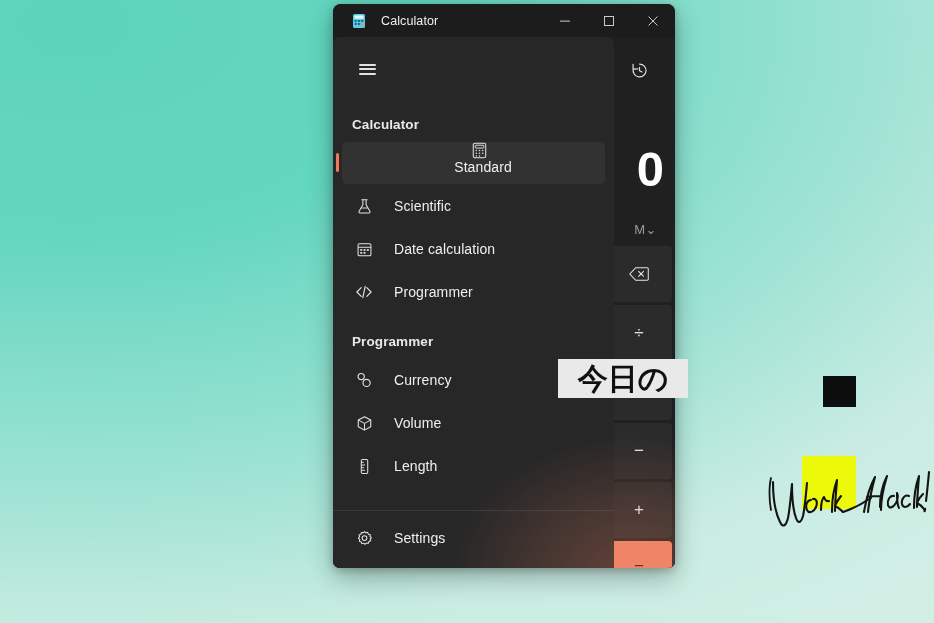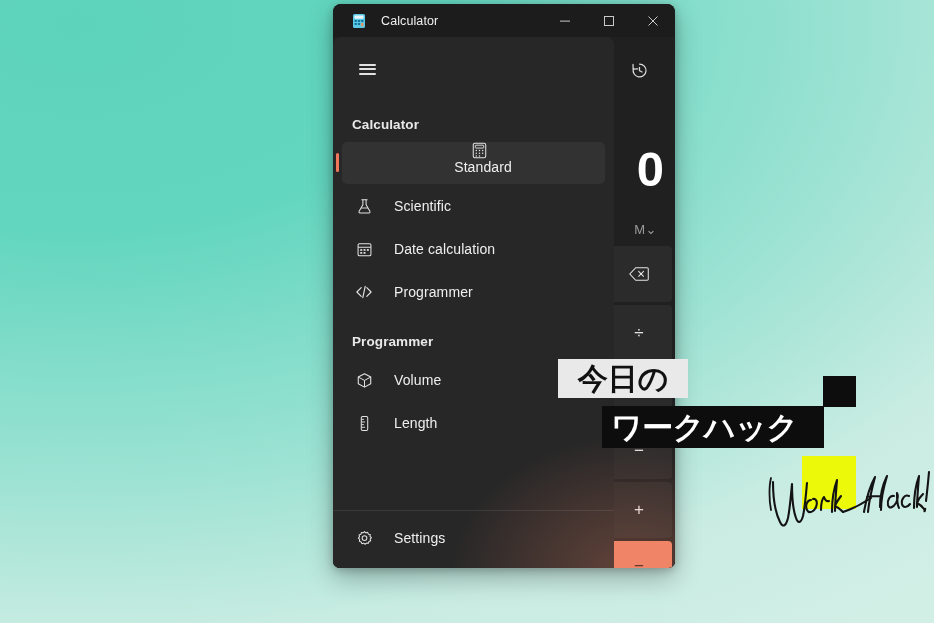--- a/index.html
+++ b/index.html
@@ -471,20 +471,30 @@
                 <path d="M6.2 4.6 L1.9 9 L6.2 13.4" fill="none" stroke="currentColor" stroke-width="1.15" stroke-linecap="round" stroke-linejoin="round"></path>
                 <path d="M11.8 4.6 L16.1 9 L11.8 13.4" fill="none" stroke="currentColor" stroke-width="1.15" stroke-linecap="round" stroke-linejoin="round"></path>
                 <path d="M10.2 3.3 L7.8 14.7" fill="none" stroke="currentColor" stroke-width="1.15" stroke-linecap="round"></path>
               </svg>
             </div>
             <div class="nav-label">Programmer</div>
           </div>
 
           <div class="nav-header">Programmer</div>
 
+          <div class="nav-item">
+
+            <div class="nav-icon">
+              <svg width="18" height="18" viewBox="0 0 18 18">
+                <circle cx="6.2" cy="5.6" r="3.1" fill="none" stroke="currentColor" stroke-width="1.15"></circle>
+                <circle cx="11.6" cy="11.9" r="3.6" fill="none" stroke="currentColor" stroke-width="1.15"></circle>
+              </svg>
+            </div>
+            <div class="nav-label">Currency</div>
+          </div>
 
           <div class="nav-item">
 
             <div class="nav-icon">
               <svg width="17" height="17" viewBox="0 0 18 18">
                 <path d="M9 1.9 L15.6 5.3 V12.4 L9 16 L2.4 12.4 V5.3 Z" fill="none" stroke="currentColor" stroke-width="1.15" stroke-linejoin="round"></path>
                 <path d="M2.5 5.4 L9 8.9 L15.5 5.4" fill="none" stroke="currentColor" stroke-width="1.05" stroke-linejoin="round"></path>
                 <path d="M9 8.9 V15.9" fill="none" stroke="currentColor" stroke-width="1.05"></path>
               </svg>
             </div>
@@ -523,23 +533,20 @@
 
     </div>
   </div>
 
   <div class="ovl-kyou">
     <span>今日の</span>
   </div>
 
   <div class="ovl-square"></div>
 
-  <div class="ovl-bar">
-    <span>ワークハック</span>
-  </div>
 
   <div class="ovl-yellow"></div>
 
   <svg class="ovl-script" viewBox="0 0 166 92">
     <g fill="none" stroke="#131313" stroke-linecap="round" stroke-linejoin="round">
 
       <path d="M5 30 C5 46 8 62 12 70 C15 76 18 74 20 66 C22 56 23 42 24 32 C24 44 25 58 28 66 C30 72 33 71 35 64 C37 55 38 42 39 31" stroke-width="2.1"></path>
 
       <path d="M43 48 C39 48 37 54 39 58 C41 62 46 60 48 55 C50 50 48 46 45 47" stroke-width="2.1"></path>
 

